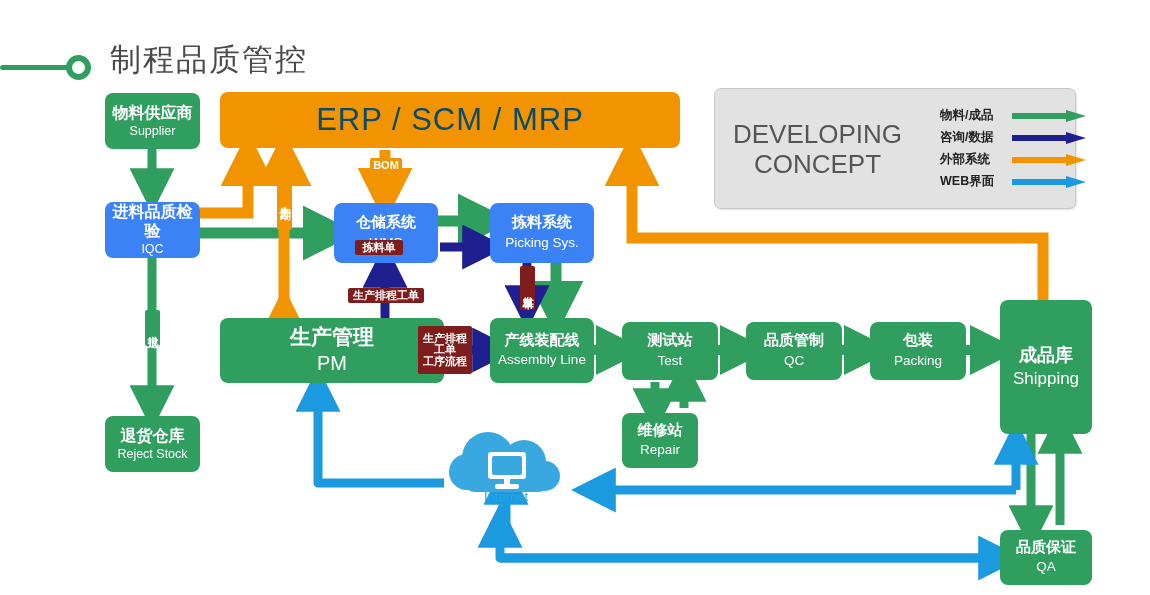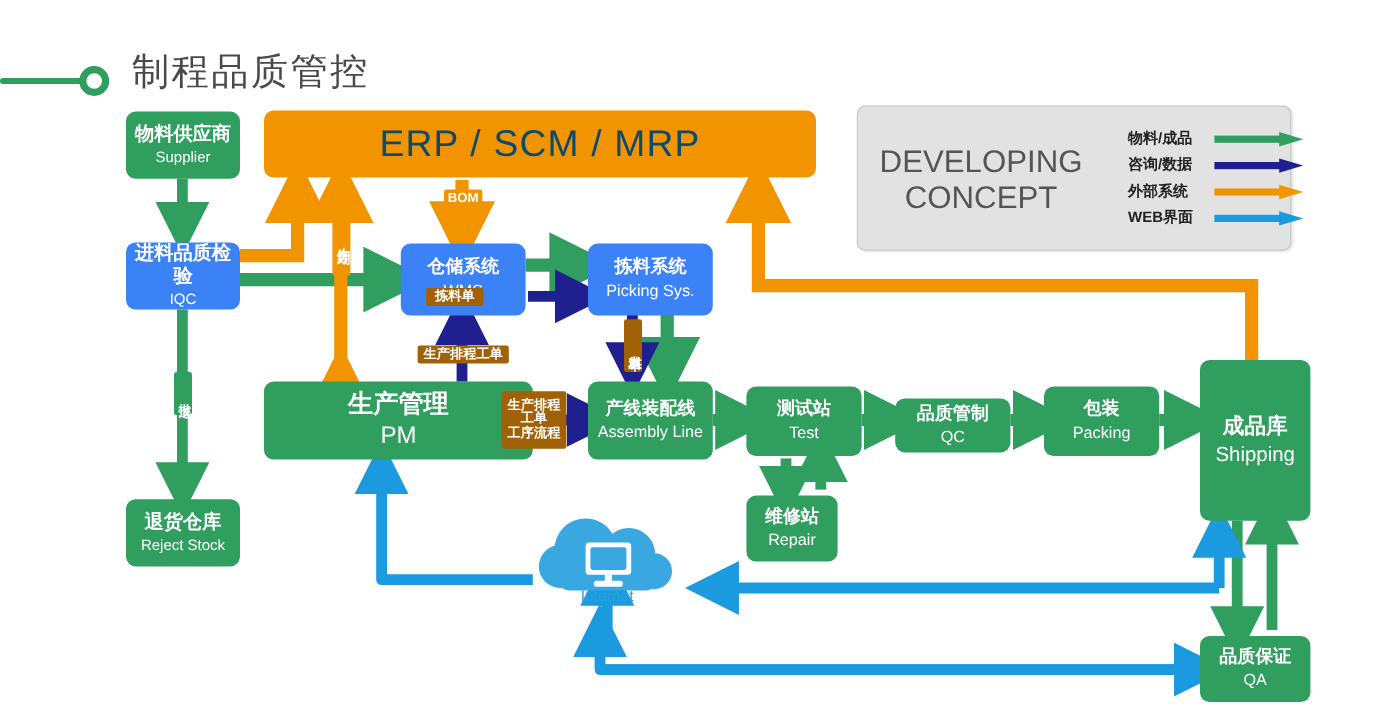--- a/index.html
+++ b/index.html
@@ -58,21 +58,21 @@
   #legend .karrow .shaft{position:absolute;left:0;top:3px;width:58px;height:6px;}
   #legend .karrow .head{position:absolute;left:54px;top:0;width:0;height:0;
     border-top:6px solid transparent;border-bottom:6px solid transparent;border-left:20px solid;}
 
   
   .tag{position:absolute;box-sizing:border-box;color:#fff;text-align:center;
     display:flex;align-items:center;justify-content:center;font-size:11px;font-weight:bold;
     line-height:1.05;border-radius:2px;}
   .tag.v{writing-mode:vertical-rl;letter-spacing:1px;}
   .tag.orange{background:#f29400;}
-  .tag.navy{background:#a16207;}
+  .tag.navy{background:#7f1d1d;}
   .tag.green{background:#2f9e5e;}
 
   
   #cloud{position:absolute;left:444px;top:430px;width:124px;height:88px;}
   #cloud .cap{position:absolute;left:0;bottom:14px;width:124px;text-align:center;
     color:#29a3e0;font-size:13px;}
 </style>
 </head>
 <body>
 
@@ -276,21 +276,21 @@
   <div class="node green n-md" style="left:490px;top:318px;width:104px;height:65px;">
     <span class="cn">产线装配线</span>
     <span class="en">Assembly Line</span>
   </div>
 
   <div class="node green n-md" style="left:622px;top:322px;width:96px;height:58px;">
     <span class="cn">测试站</span>
     <span class="en">Test</span>
   </div>
 
-  <div class="node green n-md" style="left:746px;top:322px;width:96px;height:45px;margin-top:10px;">
+  <div class="node green n-md" style="left:746px;top:322px;width:96px;height:58px;">
     <span class="cn">品质管制</span>
     <span class="en">QC</span>
   </div>
 
   <div class="node green n-md" style="left:870px;top:322px;width:96px;height:58px;">
     <span class="cn">包装</span>
     <span class="en">Packing</span>
   </div>
 
   <div class="node green n-xl" style="left:1000px;top:300px;width:92px;height:134px;">

